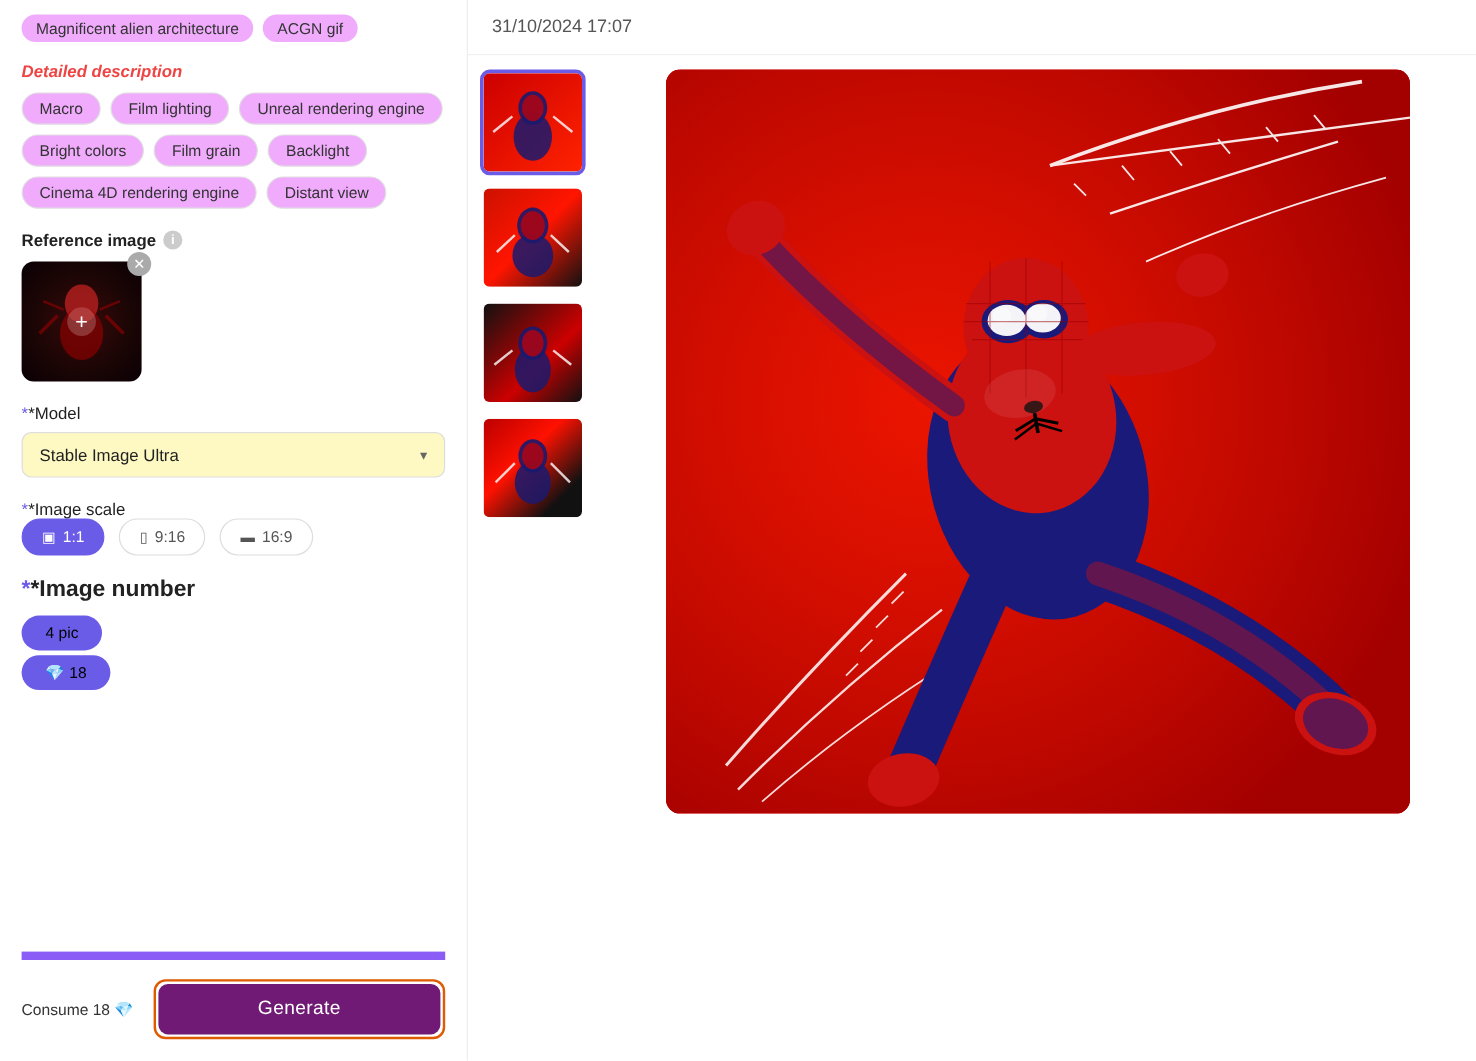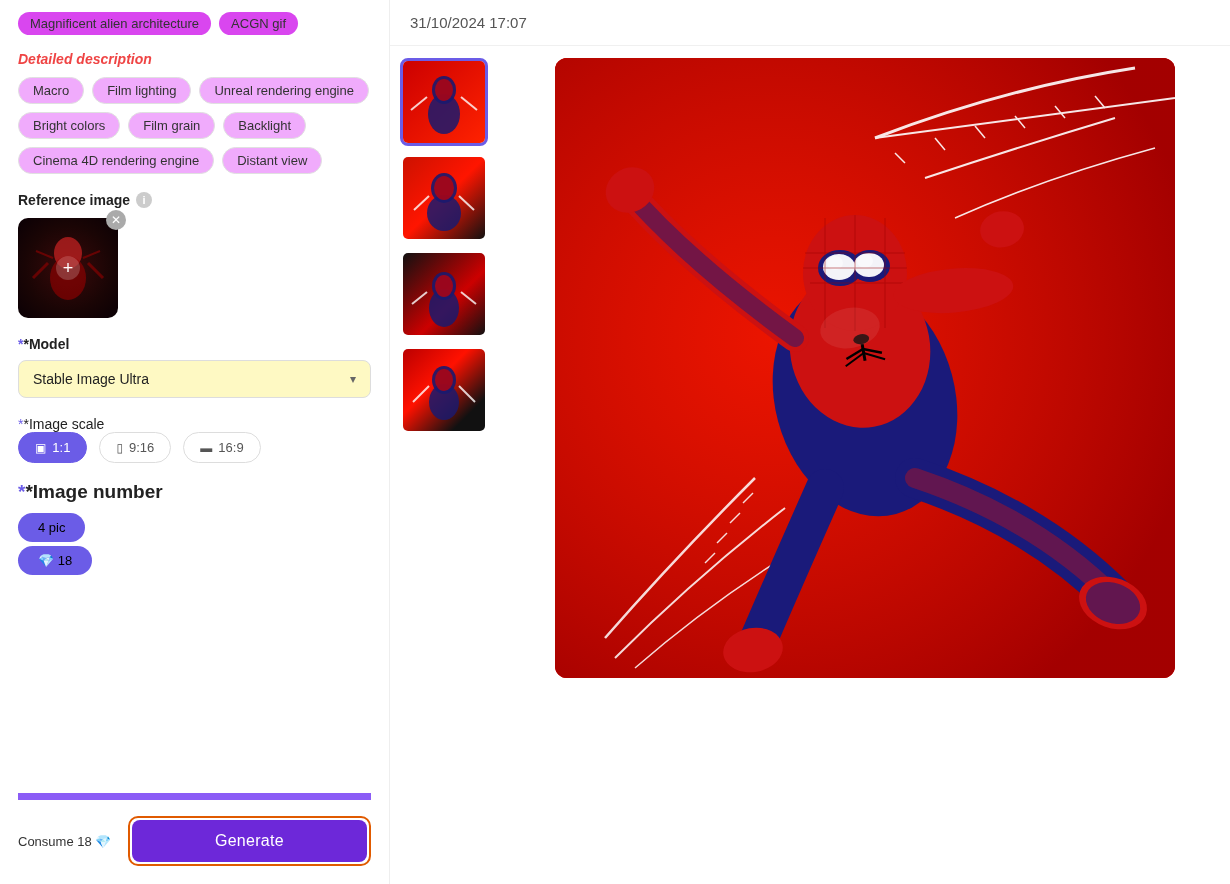--- a/index.html
+++ b/index.html
@@ -26,21 +26,21 @@
     }
 
     .top-tags {
       display: flex;
       gap: 8px;
       flex-wrap: wrap;
       margin-bottom: 16px;
     }
 
     .tag-chip {
-      background: #d946ef;
+      background: #f0abfc;
       border-radius: 20px;
       padding: 4px 12px;
       font-size: 13px;
       color: #333;
       cursor: pointer;
     }
 
     .section-title {
       font-weight: 600;
       font-size: 14px;
@@ -143,21 +143,21 @@
       justify-content: center;
       cursor: pointer;
       z-index: 10;
     }
 
     .model-section {
       margin-bottom: 18px;
     }
 
     .model-label {
-      font-weight: 700;
+      font-weight: 400;
       font-size: 14px;
       margin-bottom: 8px;
     }
 
     .required-star {
       color: #6b5ce7;
     }
 
     .model-select {
       width: 100%;
@@ -271,21 +271,21 @@
 
     .generate-btn-wrapper {
       border: 2px solid #e05a00;
       border-radius: 10px;
       padding: 2px;
       flex: 1;
     }
 
     .generate-btn {
       width: 100%;
-      background: #6d28d9;
+      background: #701a75;
       color: #fff;
       border: none;
       border-radius: 8px;
       padding: 12px;
       font-size: 16px;
       font-weight: 500;
       cursor: pointer;
       letter-spacing: 0.3px;
     }
 

